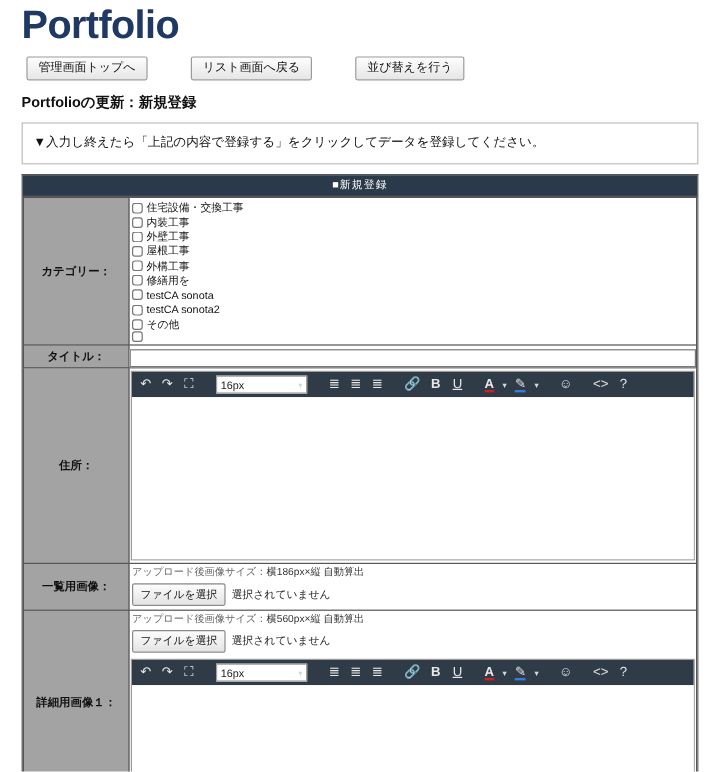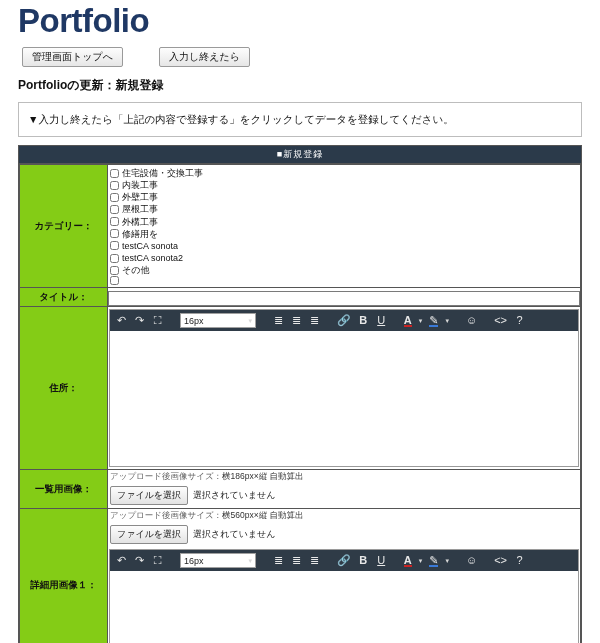--- a/index.html
+++ b/index.html
@@ -79,21 +79,21 @@
     border-collapse: collapse;
     table-layout: fixed;
   }
   table.form td {
     border: 1px solid #555;
     vertical-align: middle;
     padding: 0;
   }
   td.label {
     width: 88px;
-    background: #84cc16;
+    background: #a3a3a3;
     text-align: center;
     font-size: 9.5px;
     font-weight: bold;
     color: #111;
     padding: 4px 2px;
   }
   td.field {
     background: #fff;
     padding: 3px 4px;
   }
@@ -207,21 +207,22 @@
 <body>
 
 <div class="page">
 
   <div class="title-bar">
     <div class="site-title">Portfolio</div>
   </div>
 
   <div class="btn-row">
     <button class="btn">管理画面トップへ</button>
-    <button class="btn">入力し終えたら</button>
+    <button class="btn">リスト画面へ戻る</button>
+    <button class="btn">並び替えを行う</button>
   </div>
 
   <div class="section-head">Portfolioの更新：新規登録</div>
 
   <div class="notice">
     <div>▼入力し終えたら「上記の内容で登録する」をクリックしてデータを登録してください。</div>
   </div>
 
   <div class="form-wrap">
     <div class="bar-newreg">■新規登録</div>

